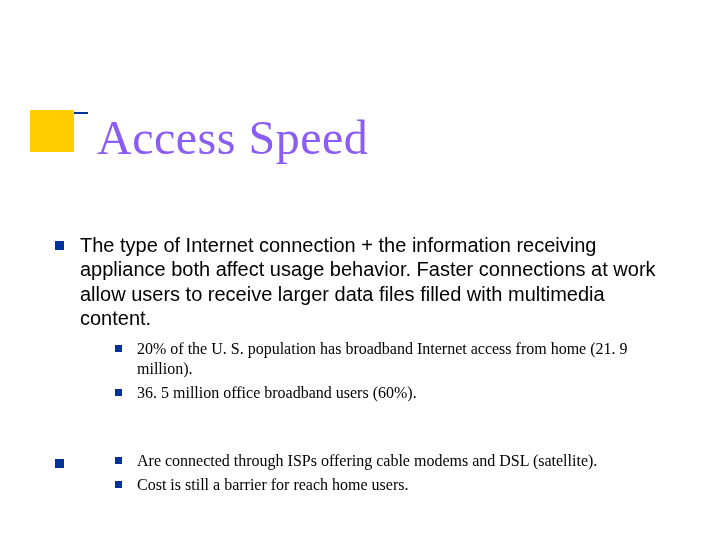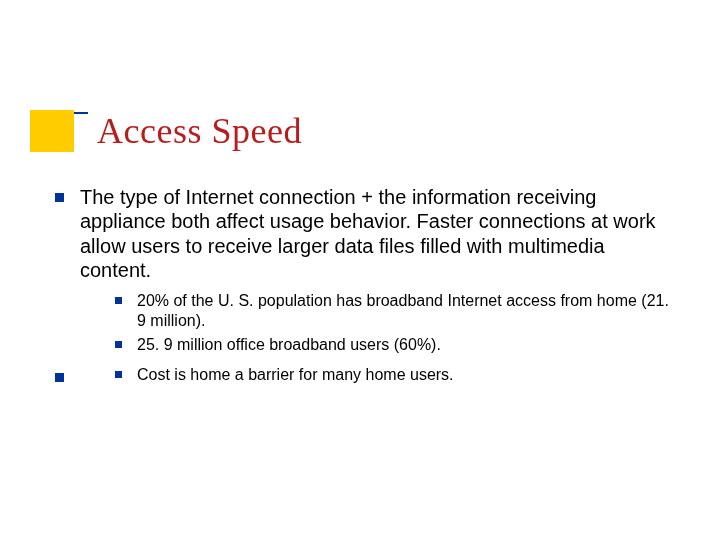--- a/index.html
+++ b/index.html
@@ -32,55 +32,57 @@
     top: 112px;
     width: 14px;
     height: 0;
     border-top: 2px solid #003399;
   }
   .title {
     position: absolute;
     left: 97px;
     top: 110px;
     font-family: Georgia, 'Times New Roman', serif;
-    font-size: 36px;
-    color: #b91c1c;
+    font-size: 48px;
+    color: #8b5cf6;
     letter-spacing: 0.5px;
   }
   .body {
     position: absolute;
     left: 55px;
     top: 185px;
     width: 620px;
   }
   ul.level1 {
     list-style: none;
     margin: 0;
     padding: 0;
   }
   ul.level1 > li {
     position: relative;
     padding-left: 25px;
     margin-bottom: 10px;
     font-size: 20px;
     line-height: 1.22;
+    margin-top: 48px;
   }
   ul.level1 > li::before {
     content: "";
     position: absolute;
     left: 0;
     top: 8px;
     width: 9px;
     height: 9px;
     background: #003399;
   }
   ul.level2 {
     list-style: none;
     margin: 8px 0 0 0;
     padding: 0 0 0 35px;
+    font-family: Liberation Serif, serif;
   }
   ul.level2 > li {
     position: relative;
     padding-left: 22px;
     margin-bottom: 4px;
     font-size: 16px;
     line-height: 1.25;
   }
   ul.level2 > li::before {
     content: "";
@@ -99,23 +101,24 @@
   <div class="accent-block"></div>
   <div class="accent-line"></div>
   <div class="title">Access Speed</div>
 
   <div class="body">
     <ul class="level1">
       <li>
         <span>The type of Internet connection + the information receiving appliance both affect usage behavior. Faster connections at work allow users to receive larger data files filled with multimedia content.</span>
         <ul class="level2">
           <li><span>20% of the U. S. population has broadband Internet access from home (21. 9 million).</span></li>
-          <li><span>25. 9 million office broadband users (60%).</span></li>
+          <li><span>36. 5 million office broadband users (60%).</span></li>
         </ul>
       </li>
       <li>
         <ul class="level2">
-          <li><span>Cost is home a barrier for many home users.</span></li>
+          <li><span>Are connected through ISPs offering cable modems and DSL (satellite).</span></li>
+          <li><span>Cost is still a barrier for reach home users.</span></li>
         </ul>
       </li>
     </ul>
   </div>
 </div>
 
 </body></html>

